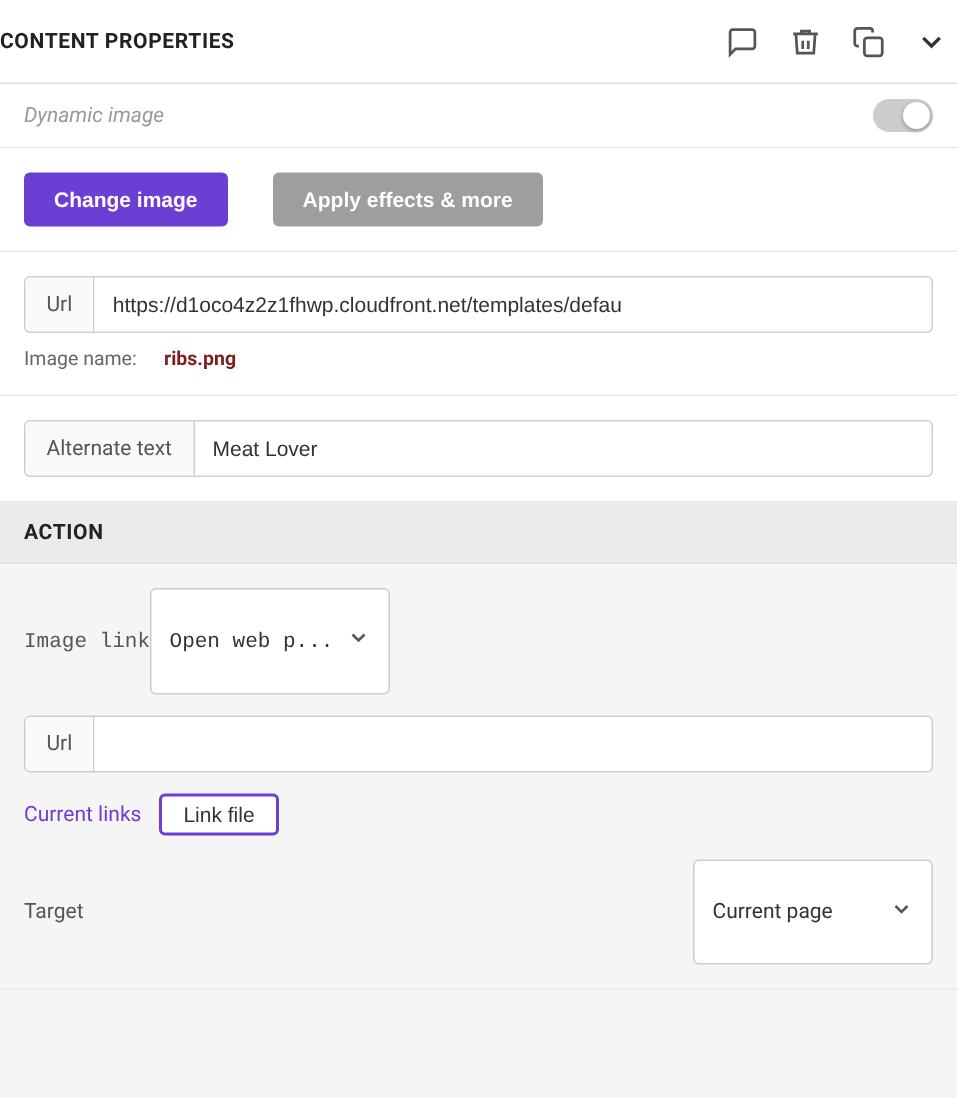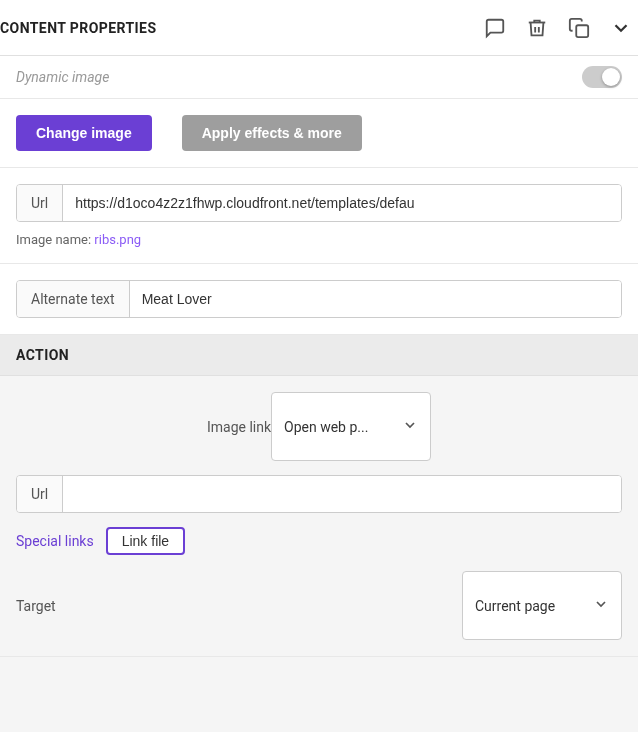--- a/index.html
+++ b/index.html
@@ -147,22 +147,23 @@
       padding: 16px;
       background: #fff;
       border-bottom: 1px solid #e8e8e8;
     }
     .image-name-row {
       margin-top: 10px;
       font-size: 13px;
       color: #666;
     }
     .image-name-value {
-      font-weight: 400;
-      color: #8b5cf6;
+      font-weight: 700;
+      color: #7f1d1d;
+      margin-left: 15px;
     }
 
     
     .alt-section {
       padding: 16px;
       background: #fff;
       border-bottom: 1px solid #e8e8e8;
     }
 
     
@@ -178,22 +179,23 @@
 
     .action-section {
       padding: 16px;
       background: #f5f5f5;
       border-bottom: 1px solid #e8e8e8;
     }
 
     .form-row {
       display: flex;
       align-items: center;
-      justify-content: center;
+      justify-content: flex-start;
       margin-bottom: 14px;
+      font-family: Liberation Mono, monospace;
     }
     .form-row-label {
       font-size: 14px;
       color: #555;
     }
 
     .select-dropdown {
       display: flex;
       align-items: center;
       border: 1px solid #ccc;
@@ -350,21 +352,21 @@
       </span>
     </div>
   </div>
 
   <div class="url-row-action">
     <span class="url-label-action">Url</span>
     <input class="url-input-action" type="text" style="">
   </div>
 
   <div class="special-links-row">
-    <span class="special-links-text">Special links</span>
+    <span class="special-links-text">Current links</span>
     <button class="link-file-btn">Link file</button>
   </div>
 
   <div class="target-row">
     <span class="target-label">Target</span>
     <div class="select-dropdown">
       <span>Current page</span>
       <span>
         <svg width="16" height="16" viewBox="0 0 24 24" fill="none" stroke="#555" stroke-width="2.5">
           <polyline points="6 9 12 15 18 9"></polyline>

